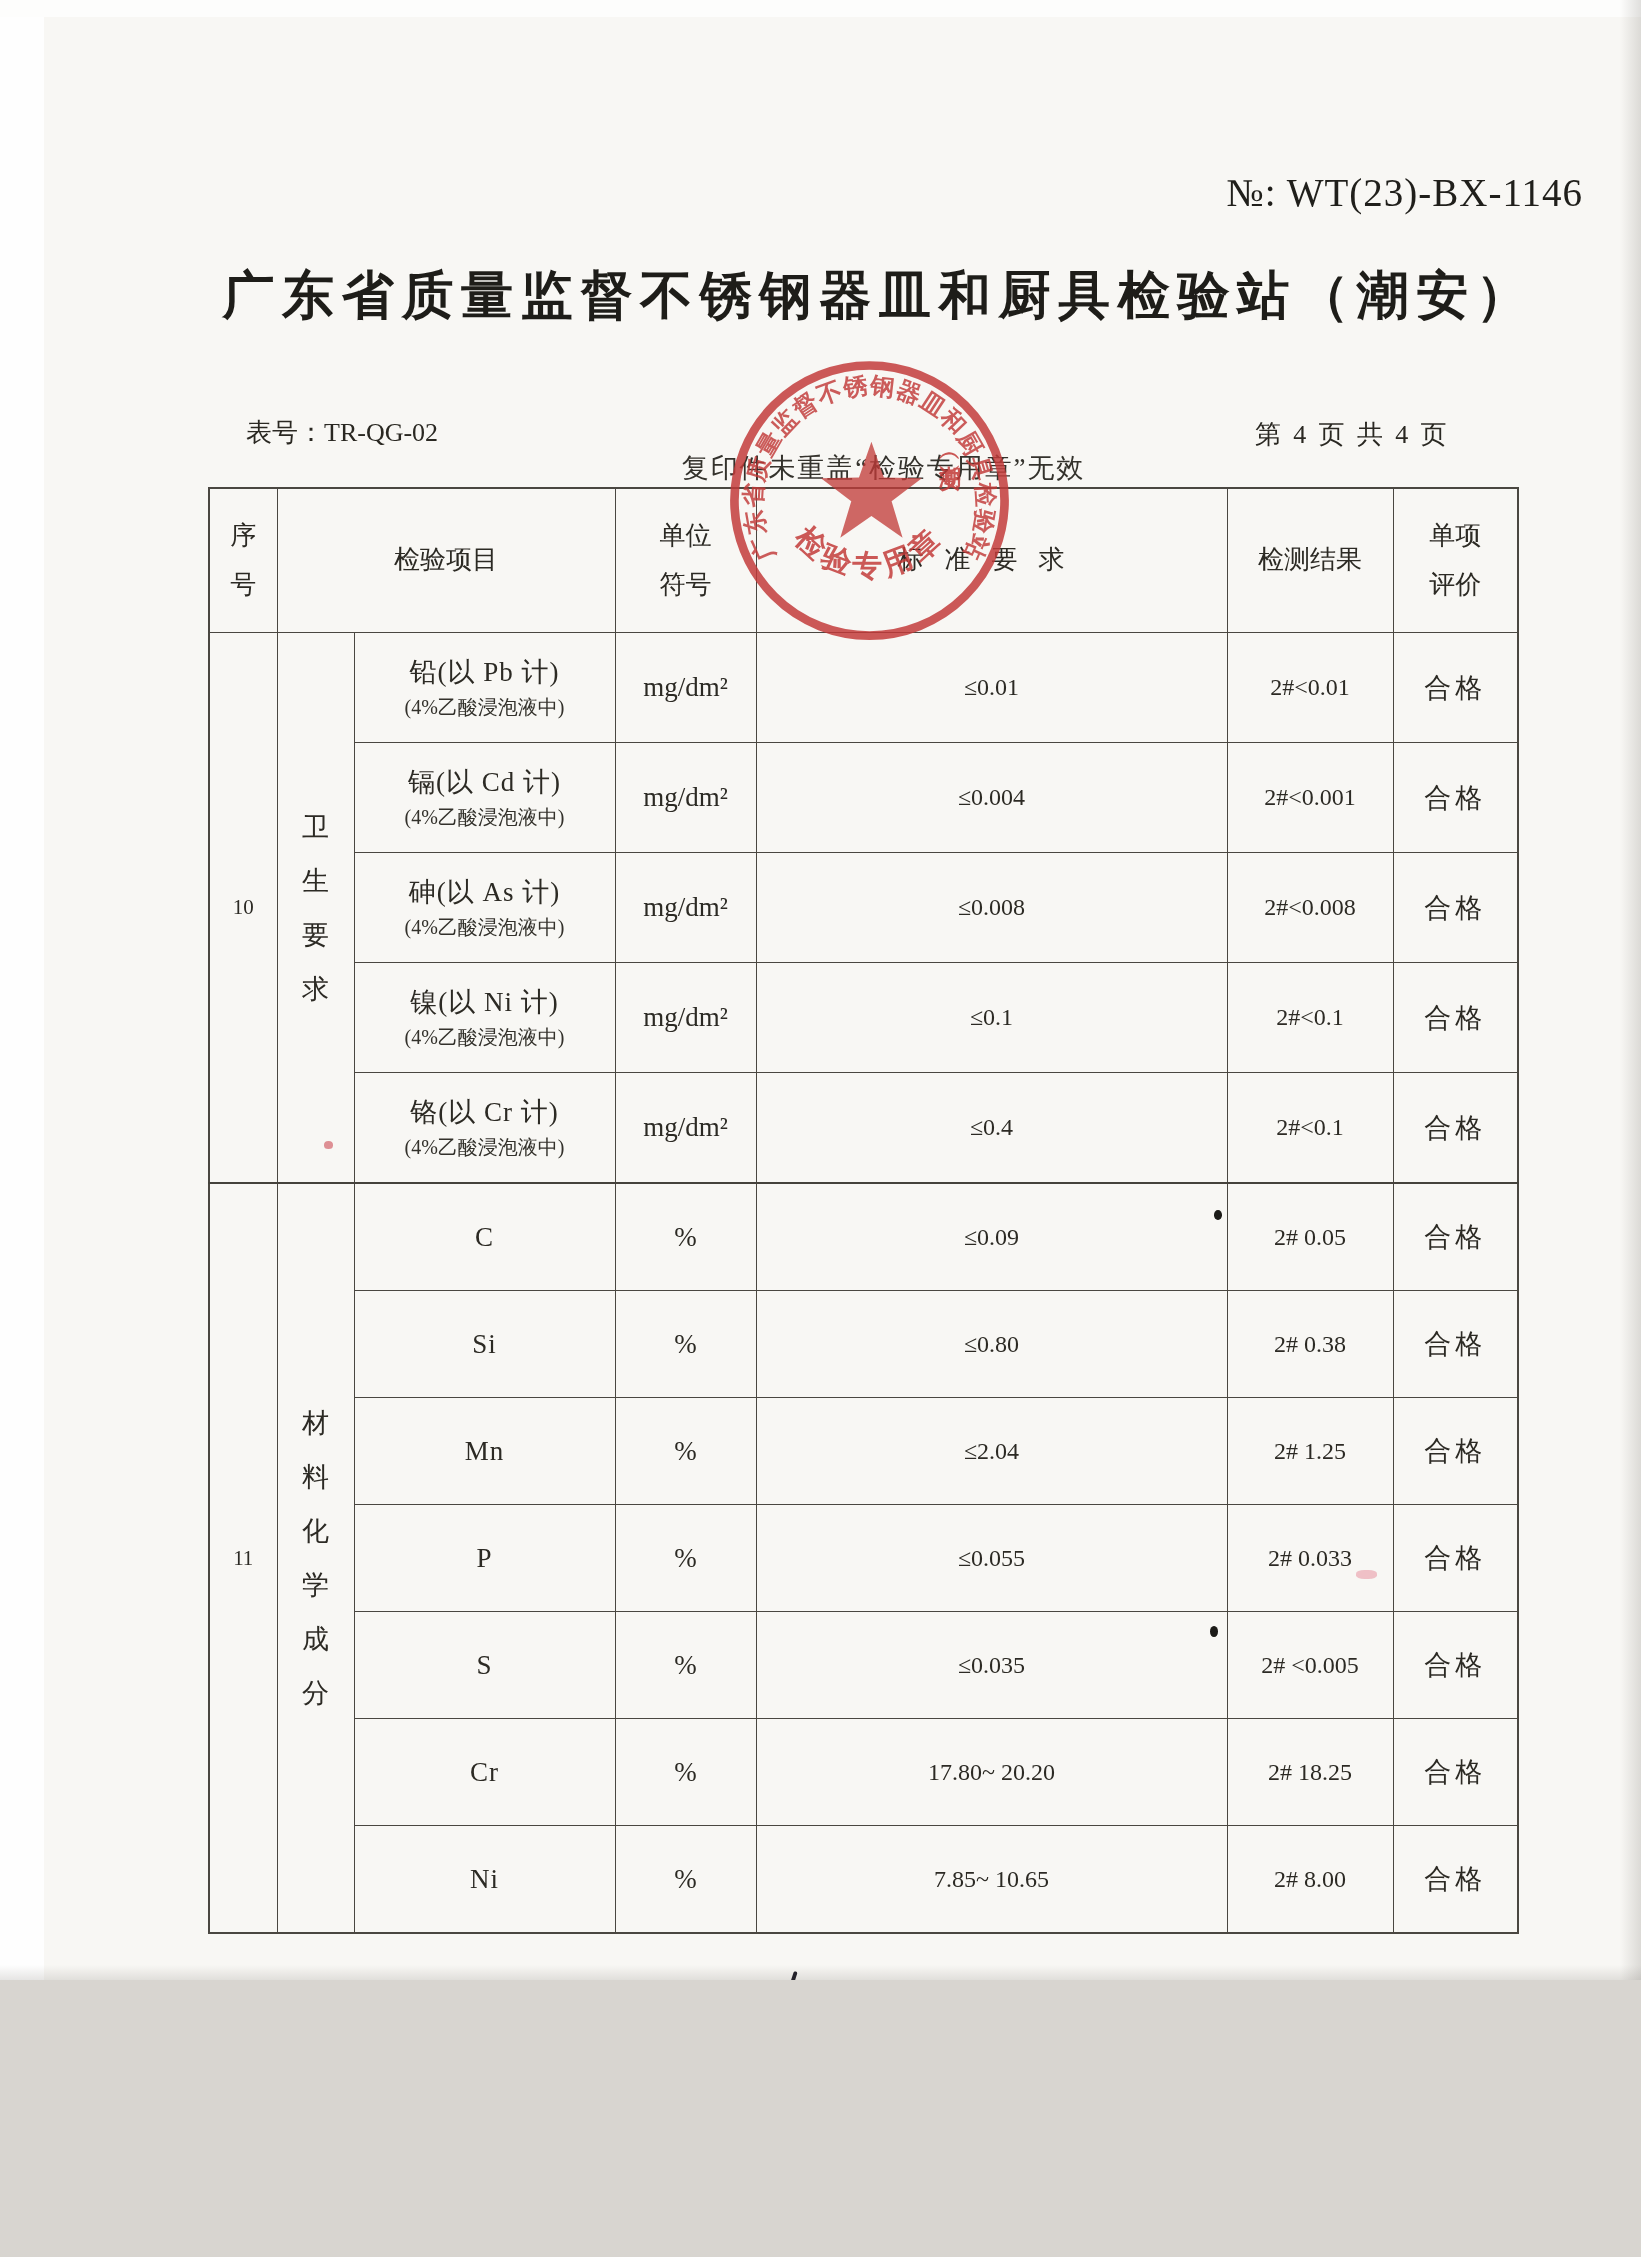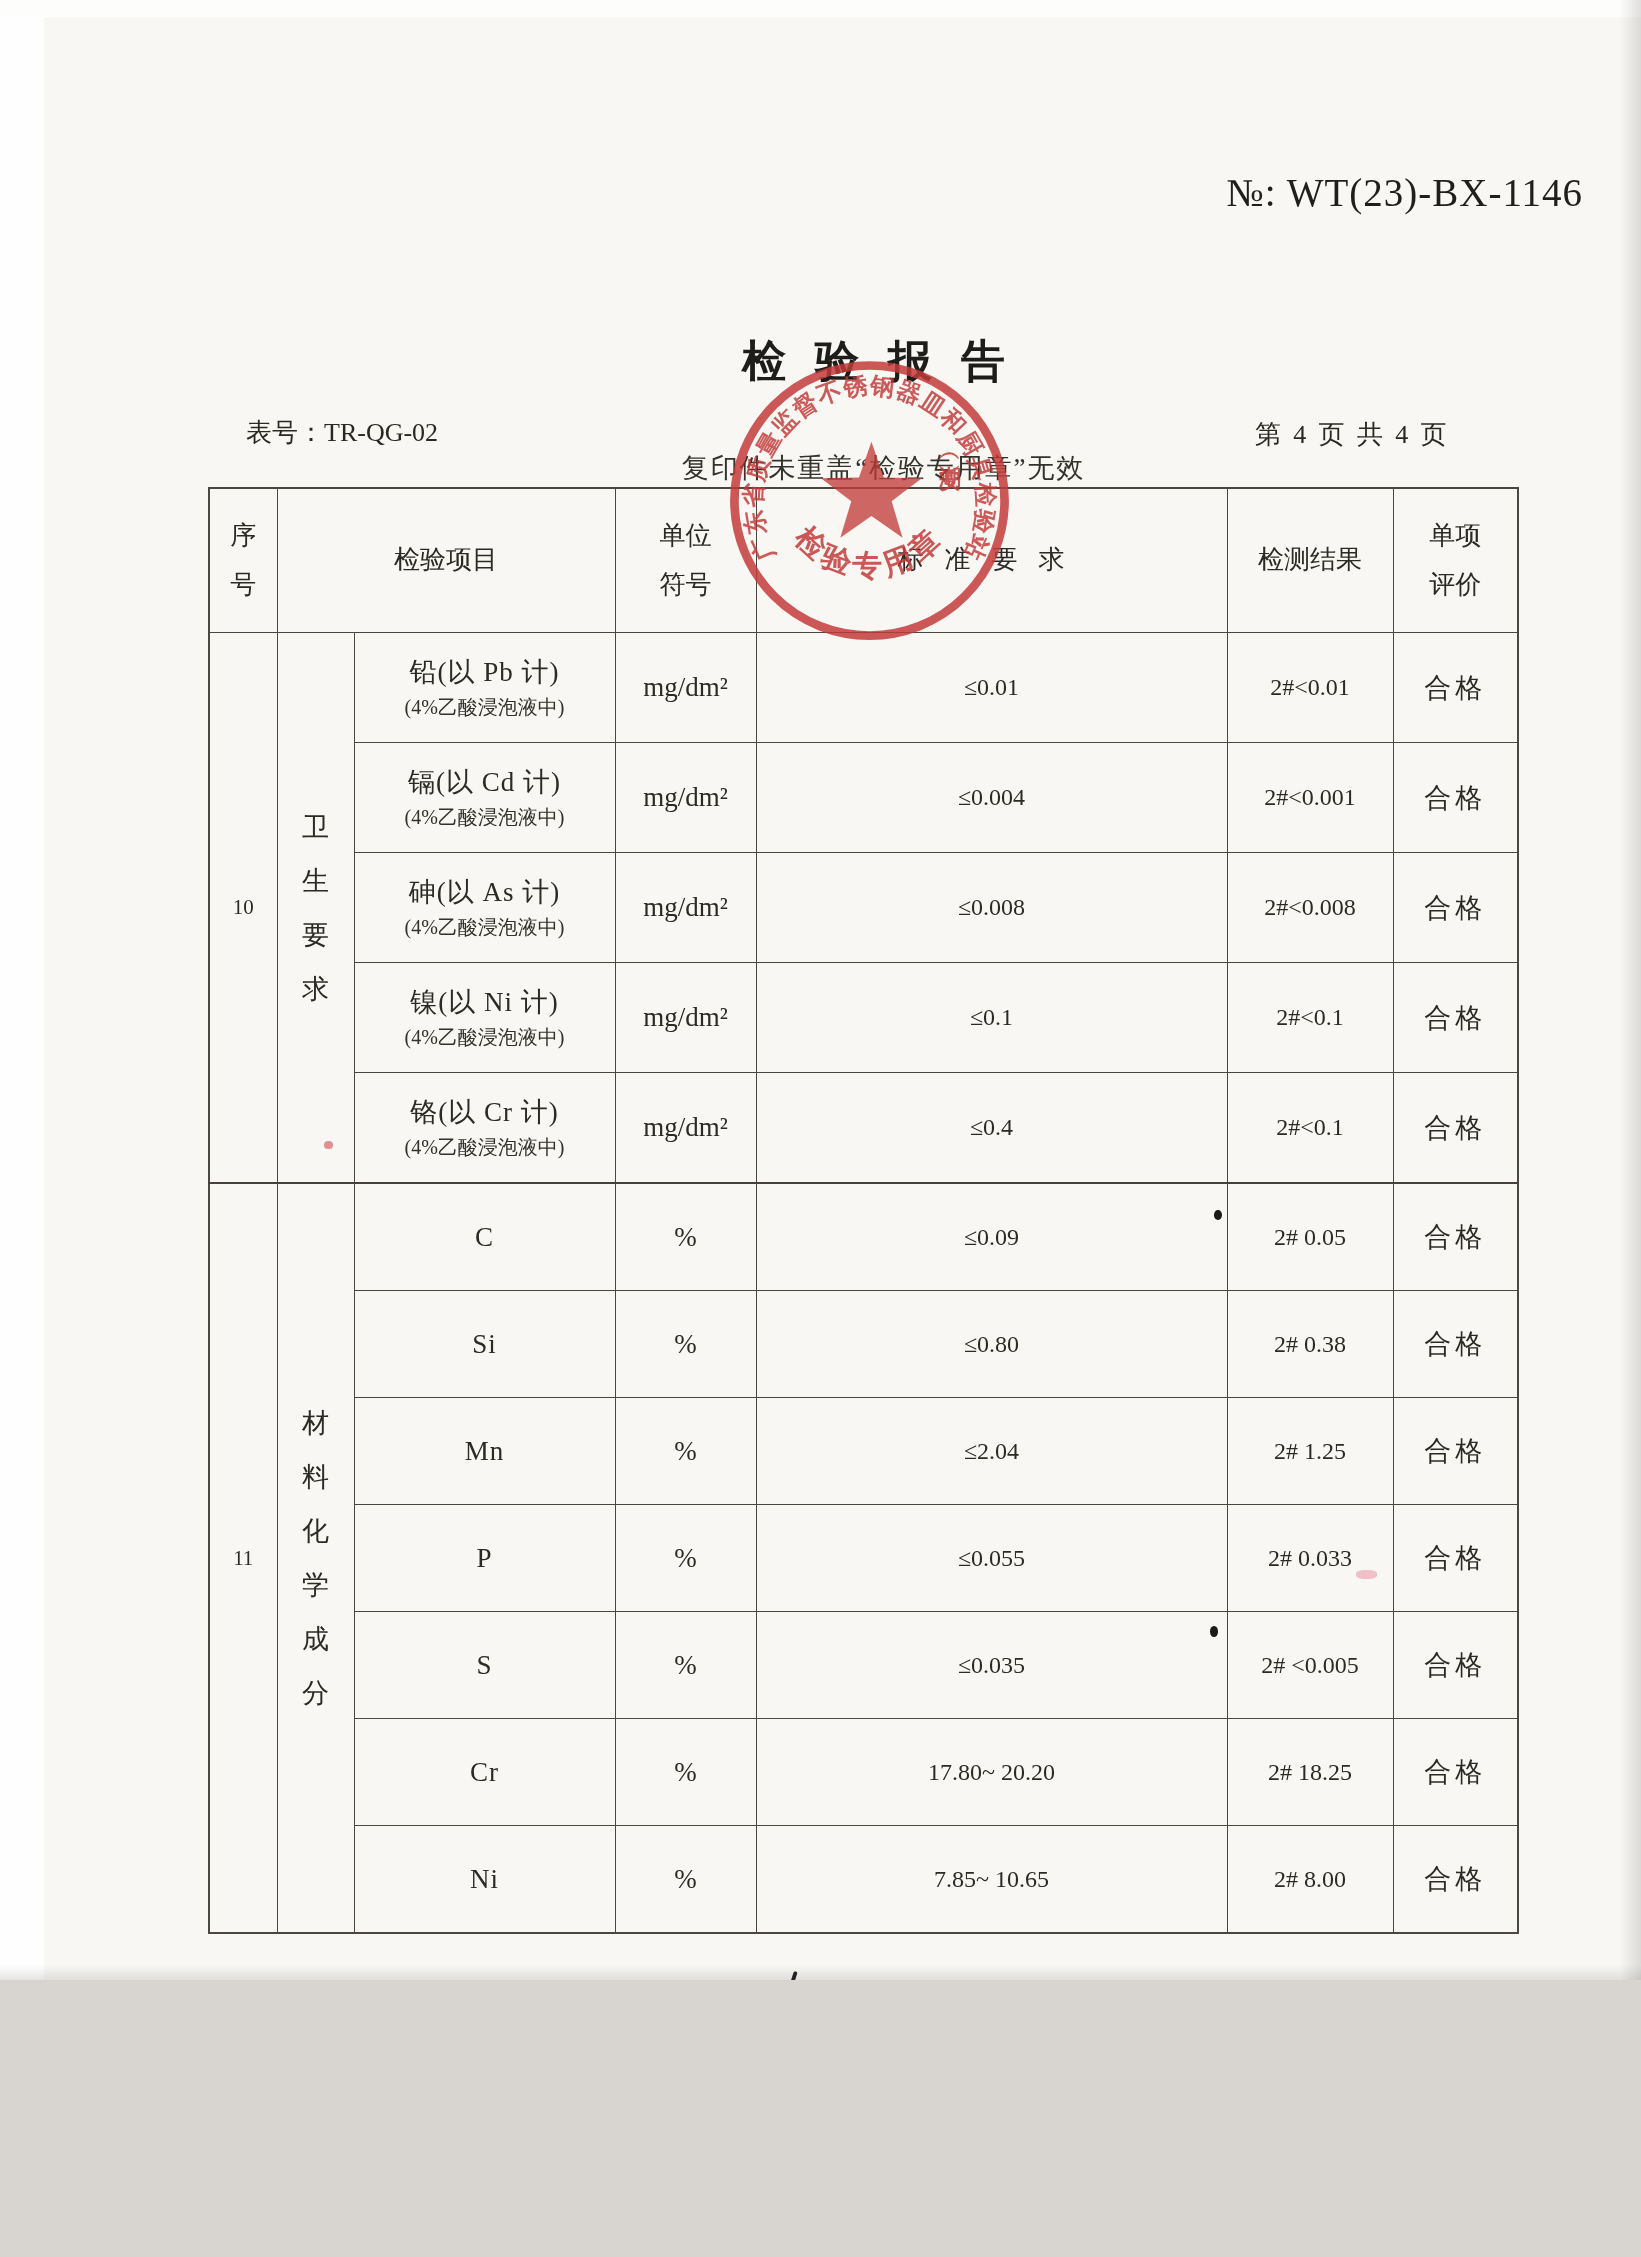--- a/index.html
+++ b/index.html
@@ -90,21 +90,21 @@
 <body>
 
 <div class="page">
 
   <div class="edge-left"></div>
   <div class="edge-top"></div>
   <div class="edge-right"></div>
   <div class="edge-bottom"></div>
 
   <div class="report-no">№: WT(23)-BX-1146</div>
-  <div class="subtitle">检验报告</div>
+  <div class="title">广东省质量监督不锈钢器皿和厨具检验站（潮安）</div>
   <div class="form-no">表号：TR-QG-02</div>
   <div class="page-info">第 4 页 共 4 页</div>
   <div class="copy-notice">复印件未重盖“检验专用章”无效</div>
 
   <table class="report">
     <colgroup>
       <col style="width:68px">
         <col style="width:77px">
         <col style="width:261px">
       <col style="width:141px">

